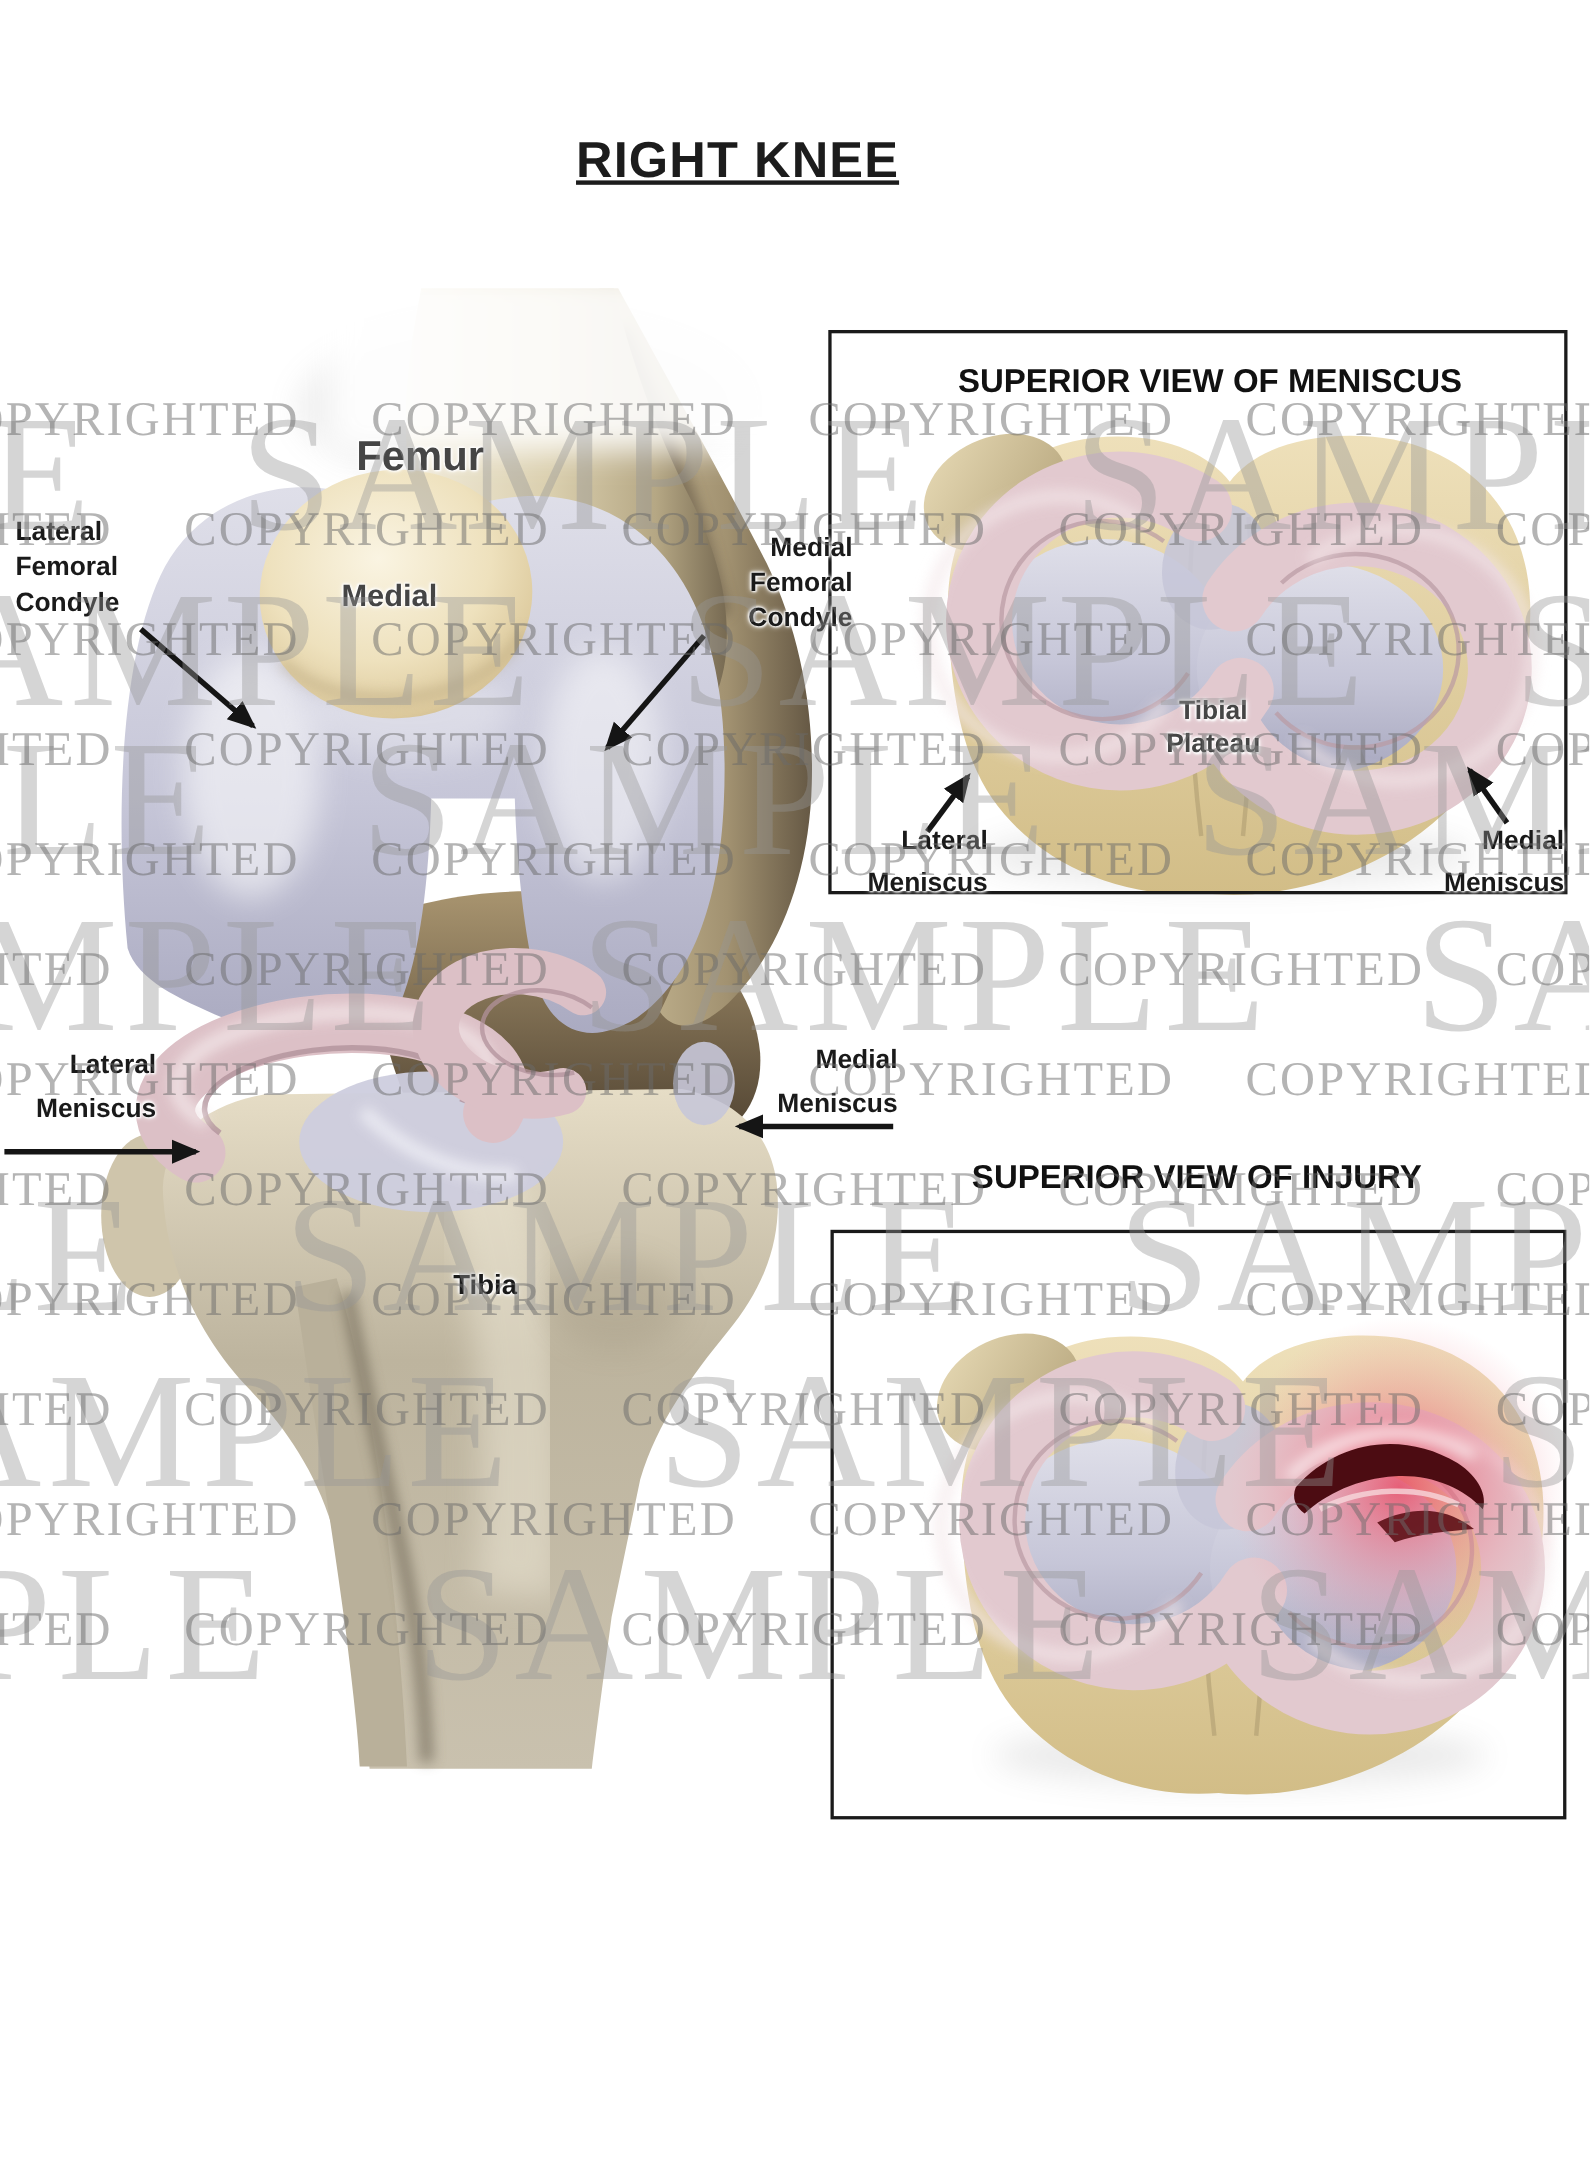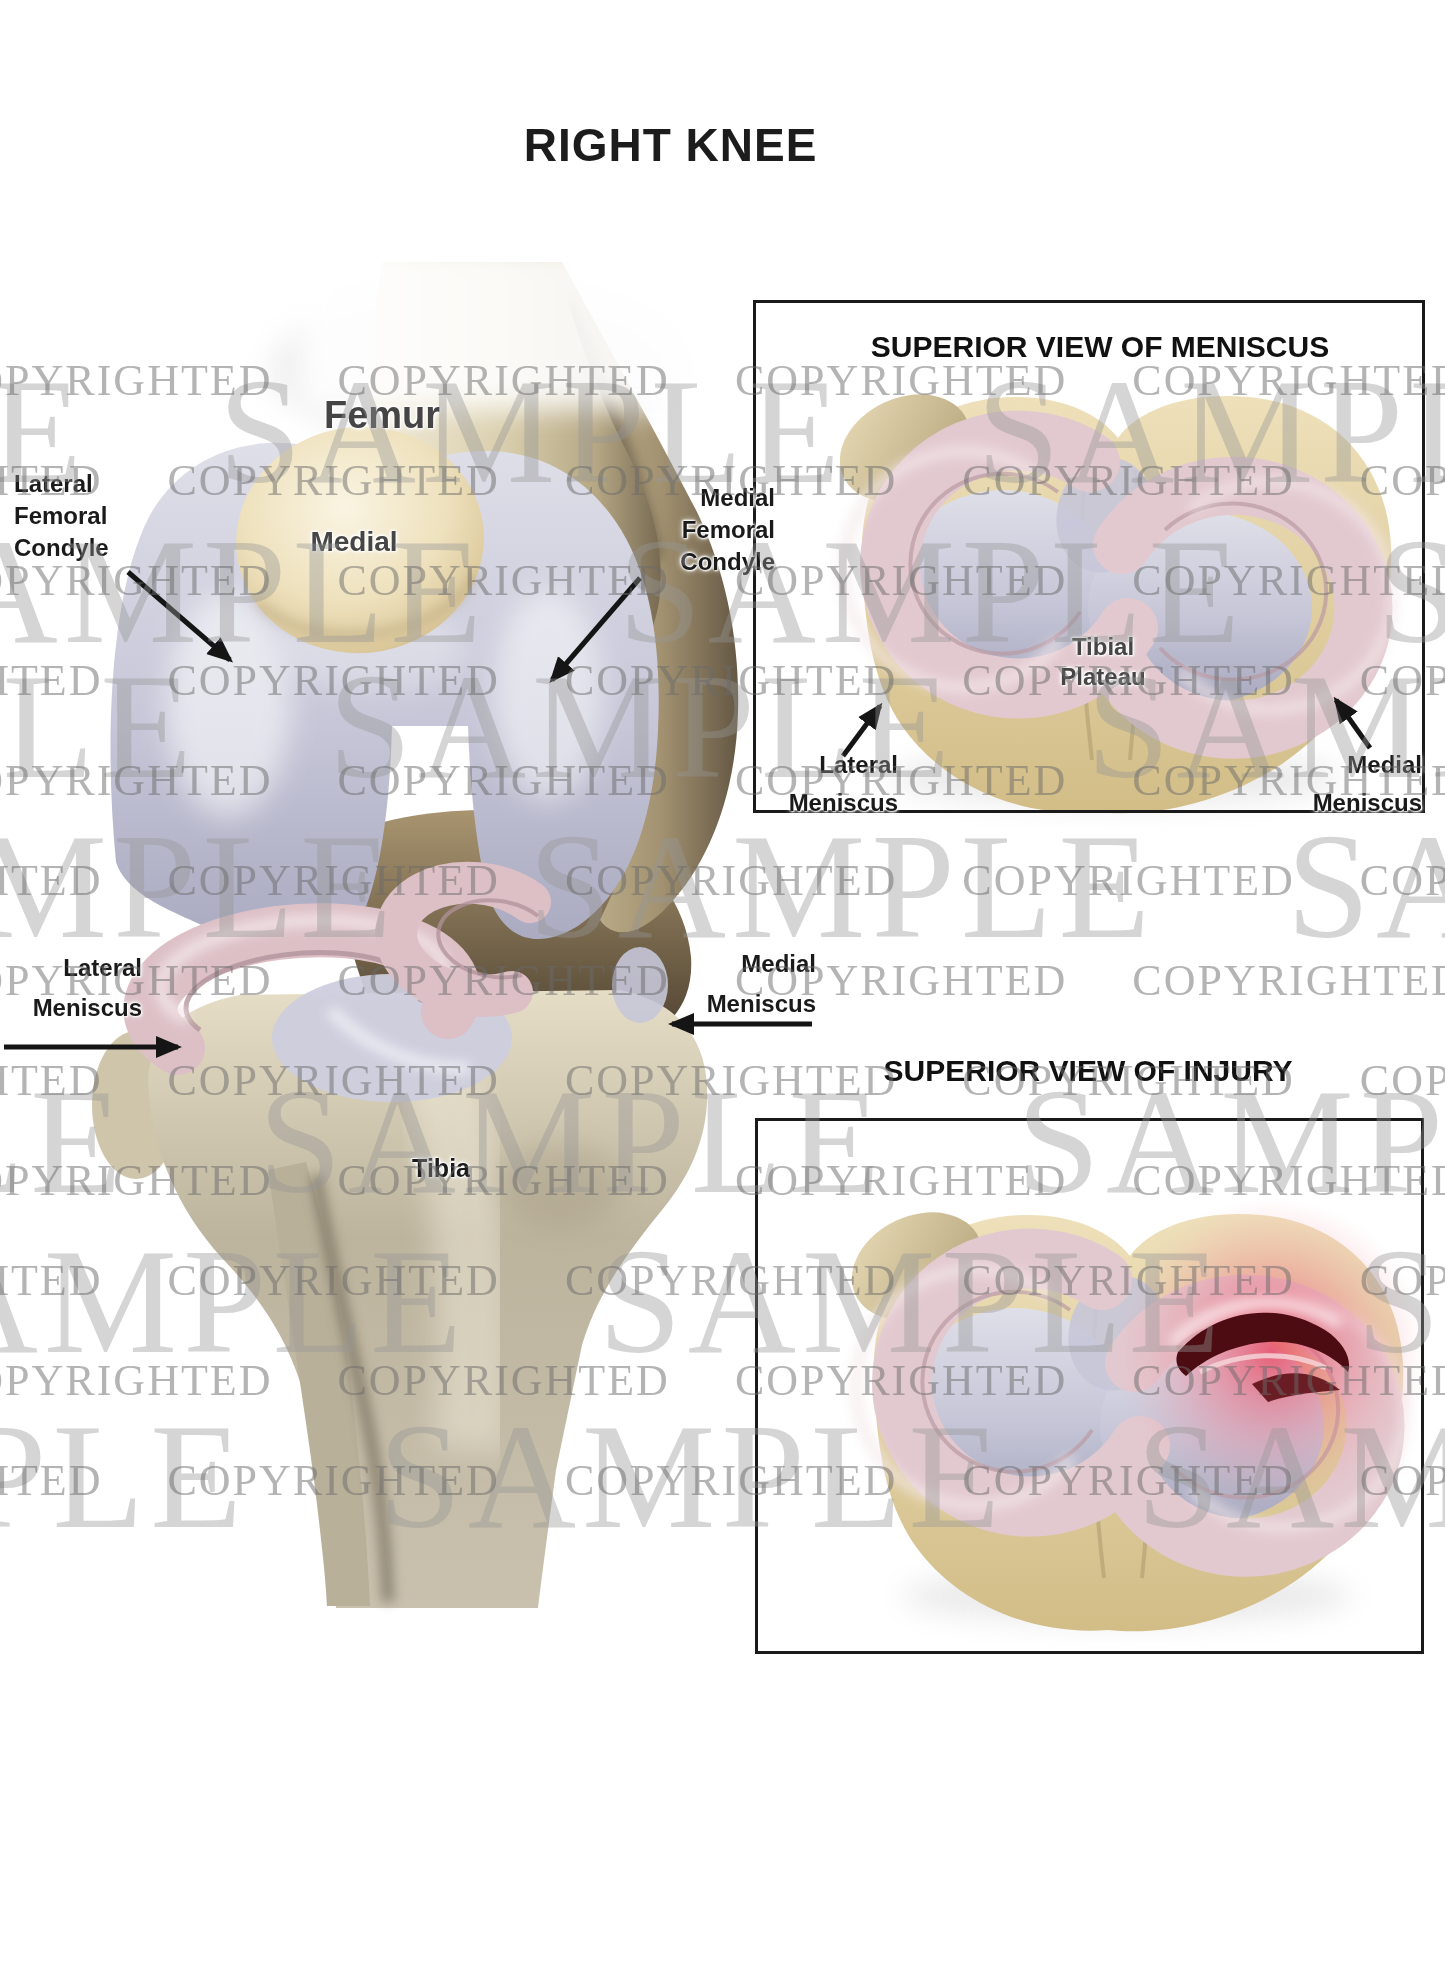--- a/index.html
+++ b/index.html
@@ -5,21 +5,21 @@
   html,body{margin:0;padding:0;background:#ffffff;}
   .page{position:relative;width:1445px;height:1980px;background:#ffffff;overflow:hidden;
         font-family:"Liberation Sans",sans-serif;}
   .art{position:absolute;left:0;top:0;width:1445px;height:1980px;}
   .frame{position:absolute;border:3px solid #1a1a1a;background:transparent;}
   .box1{left:753px;top:300px;width:666px;height:507px;}
   .box2{left:755px;top:1118px;width:663px;height:530px;}
   .txt{position:absolute;color:#1a1a1a;white-space:pre-line;
        text-shadow:0 0 3px #fff,1px 1px 2px #fff,-1px -1px 2px #fff,0 0 6px #fff;}
   .title{left:0;width:1341px;text-align:center;font-weight:bold;font-size:46px;
-         letter-spacing:1px;color:#1c1c1c;white-space:pre;}
+         letter-spacing:1px;color:#1c1c1c;white-space:pre;text-decoration:underline;}
   .t1{top:118px;}
   .t2{top:208px;}
   .boxtitle{font-weight:bold;font-size:30px;text-align:center;color:#111;}
   .lbl{font-weight:bold;font-size:24px;line-height:32px;text-align:right;}
   .lbl-left{text-align:left;}
   .soft{font-weight:600;color:#454545;}
   .caption{font-weight:bold;font-size:29px;text-align:center;color:#1a1a1a;}
   
   .wm{position:absolute;left:0;top:0;width:1445px;height:1980px;overflow:hidden;pointer-events:none;}
   .wm-c{position:absolute;width:2400px;font-family:"Liberation Serif",serif;font-size:44px;

